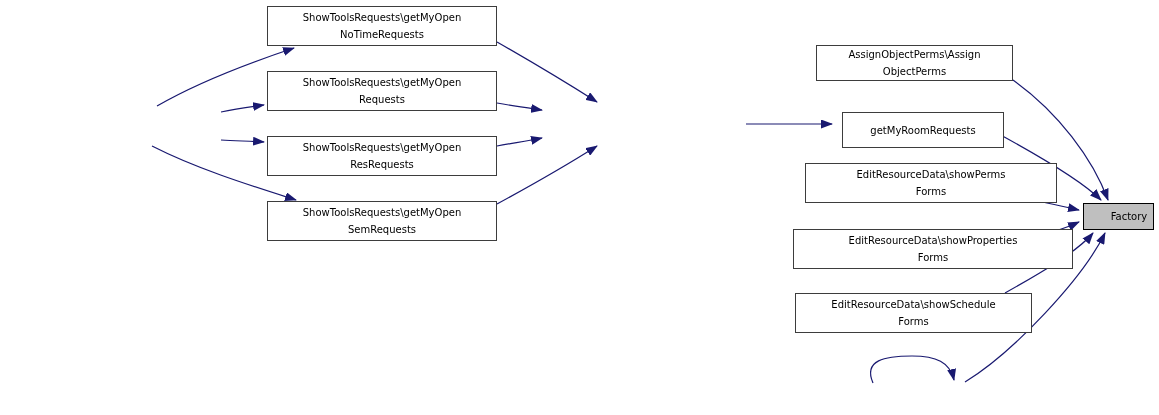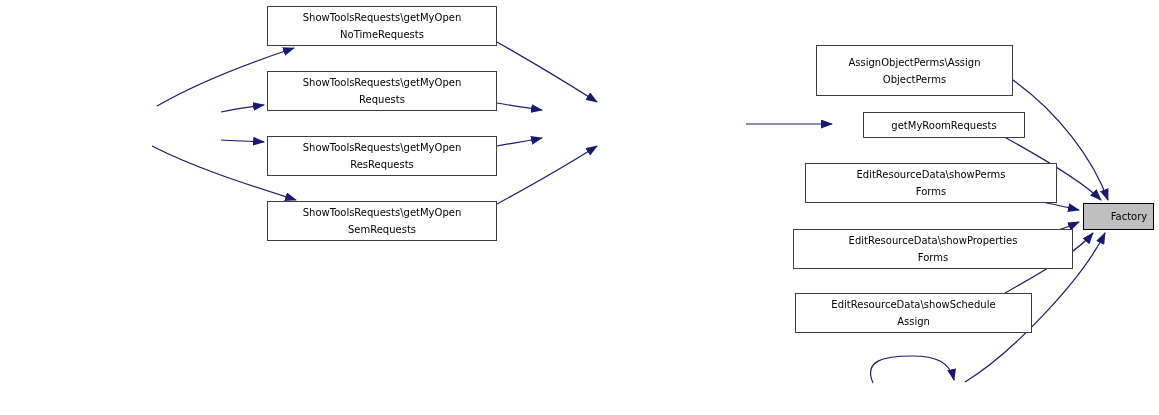--- a/index.html
+++ b/index.html
@@ -85,30 +85,30 @@
   <div class="node" style="left:267px; top:71px;  width:230px; height:40px">ShowToolsRequests\getMyOpen
 Requests</div>
 
   <div class="node" style="left:267px; top:136px; width:230px; height:40px">ShowToolsRequests\getMyOpen
 ResRequests</div>
 
   <div class="node" style="left:267px; top:201px; width:230px; height:40px">ShowToolsRequests\getMyOpen
 SemRequests</div>
 
 
-  <div class="node" style="left:816px; top:45px;  width:197px; height:51px">AssignObjectPerms\Assign
+  <div class="node" style="left:816px; top:45px;  width:197px; height:36px">AssignObjectPerms\Assign
 ObjectPerms</div>
 
-  <div class="node" style="left:863px; top:112px; width:162px; height:26px">getMyRoomRequests</div>
+  <div class="node" style="left:842px; top:112px; width:162px; height:36px">getMyRoomRequests</div>
 
   <div class="node" style="left:805px; top:163px; width:252px; height:40px">EditResourceData\showPerms
 Forms</div>
 
   <div class="node" style="left:793px; top:229px; width:280px; height:40px">EditResourceData\showProperties
 Forms</div>
 
   <div class="node" style="left:795px; top:293px; width:237px; height:40px">EditResourceData\showSchedule
-Assign</div>
+Forms</div>
 
 
   <div class="node selected" style="left:1083px; top:203px; width:71px; height:27px">Factory</div>
 
 </div>
 
 </body></html>

